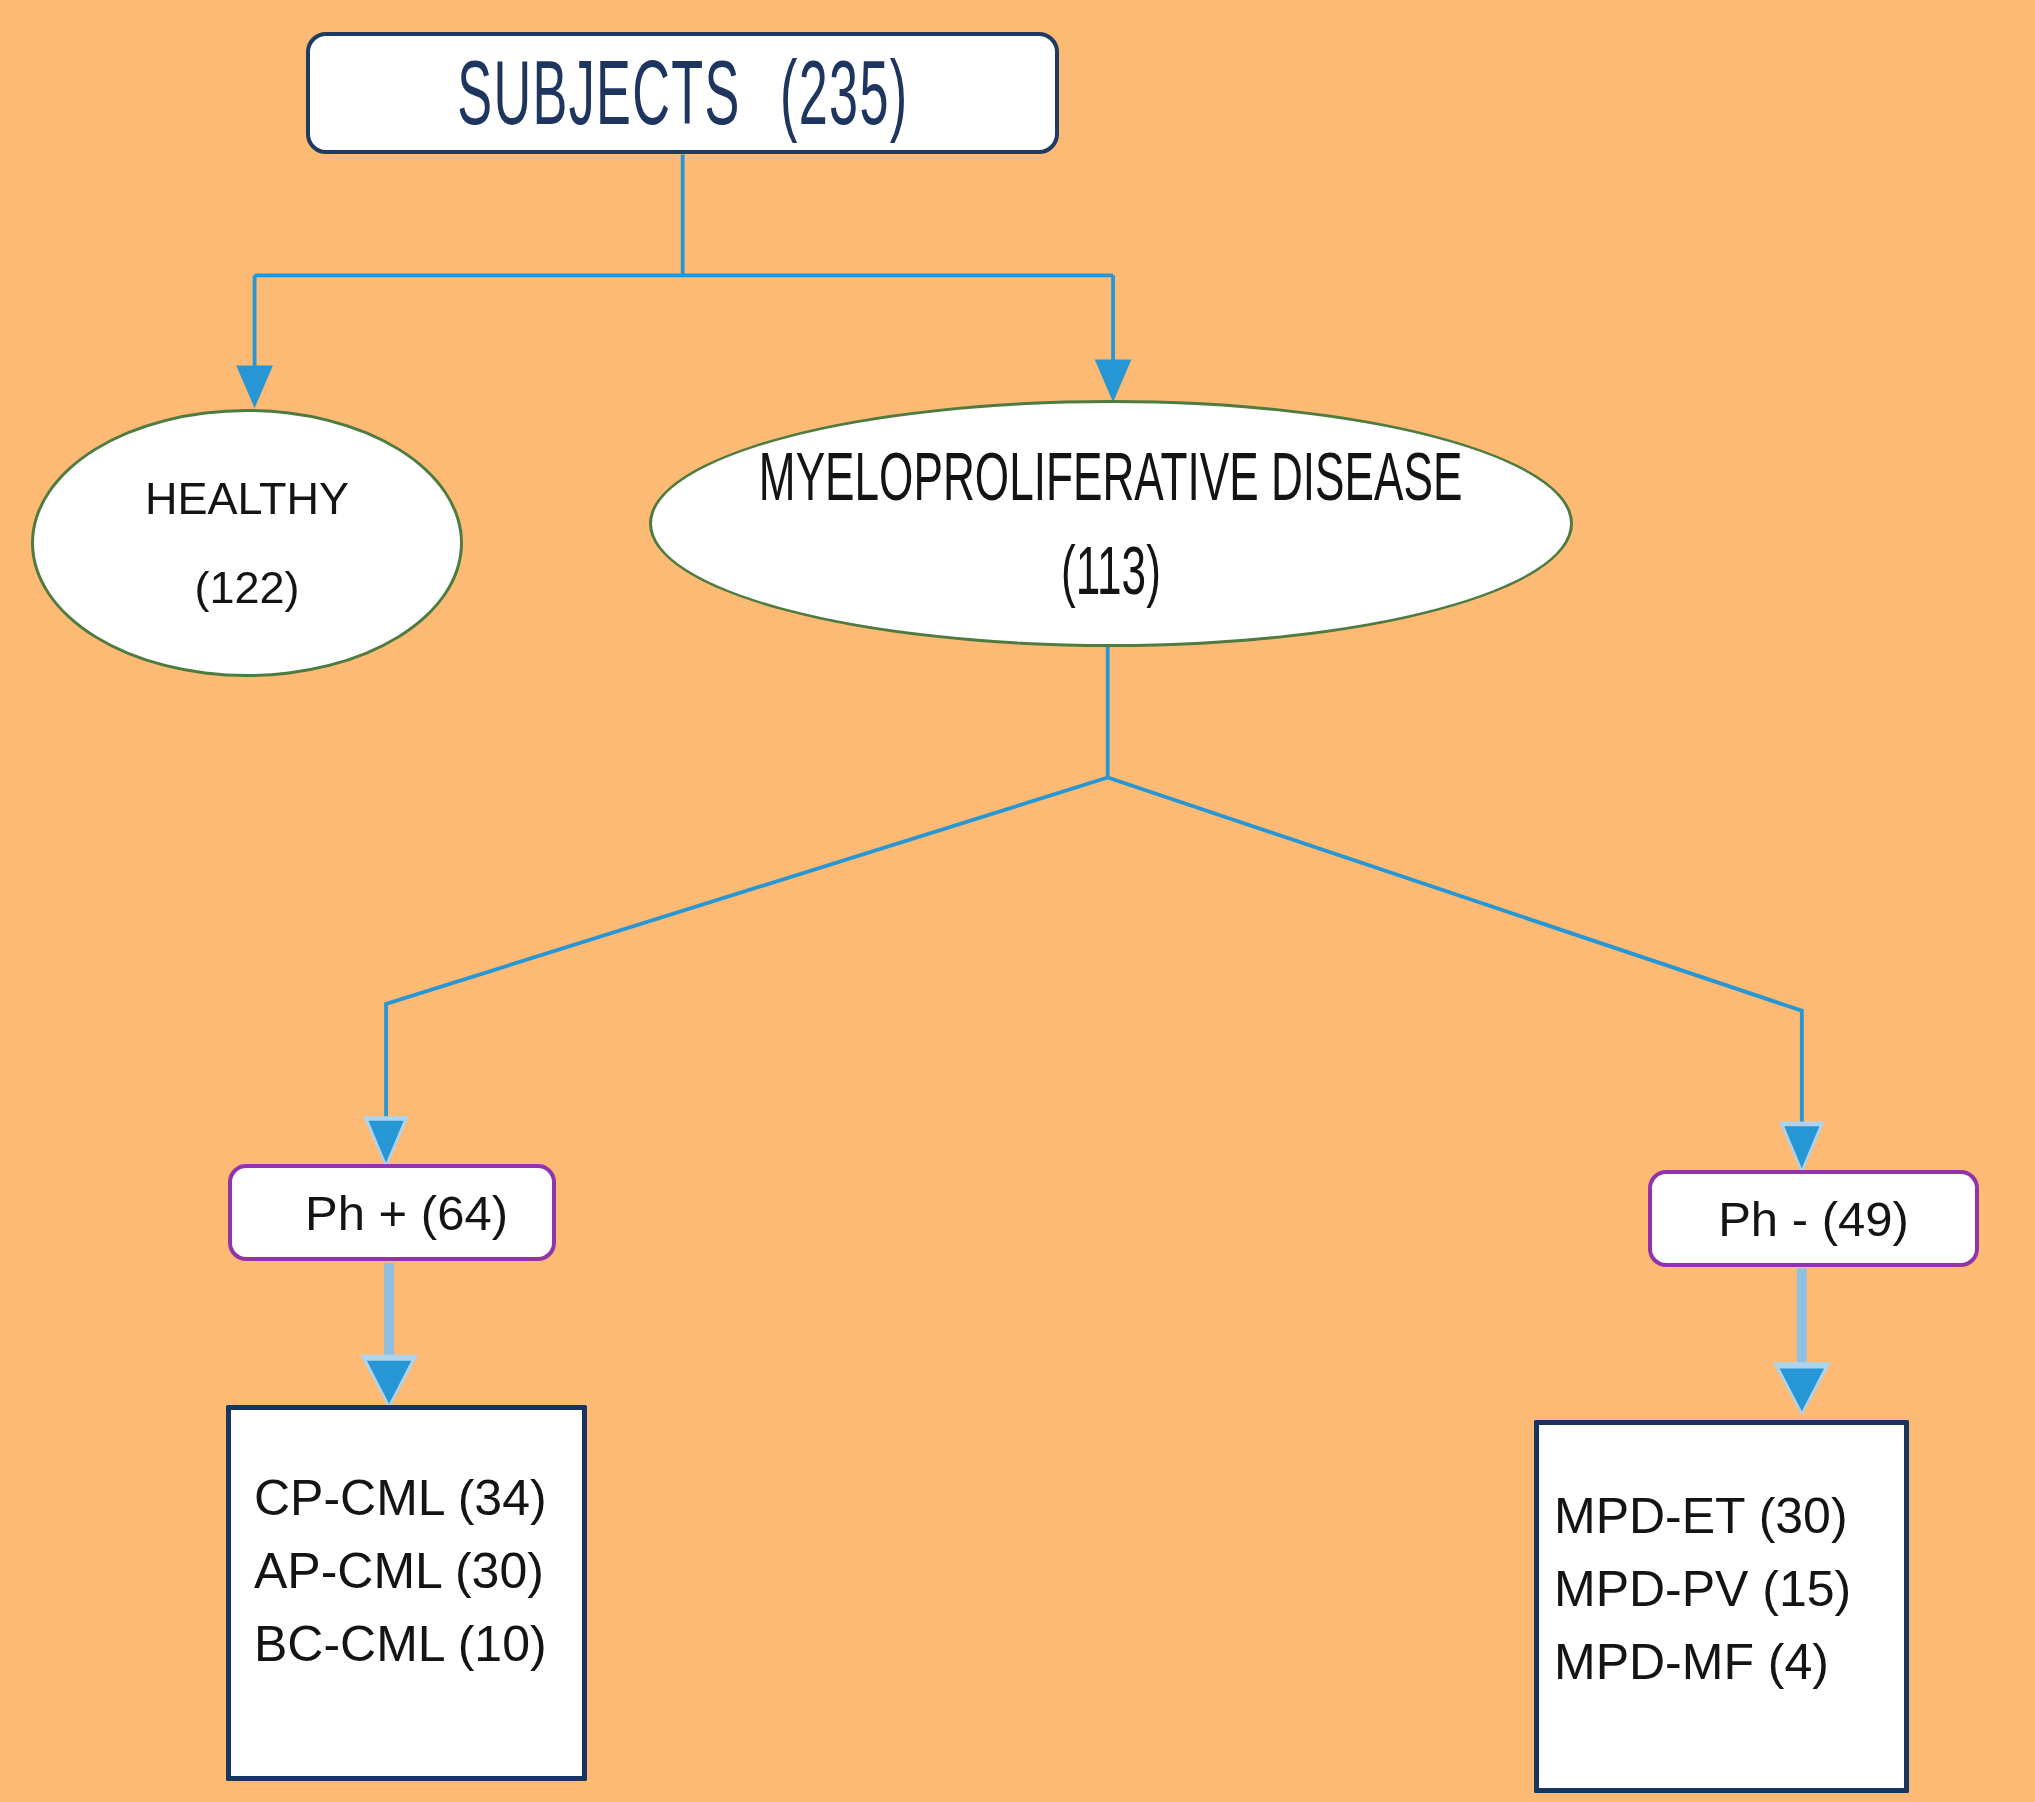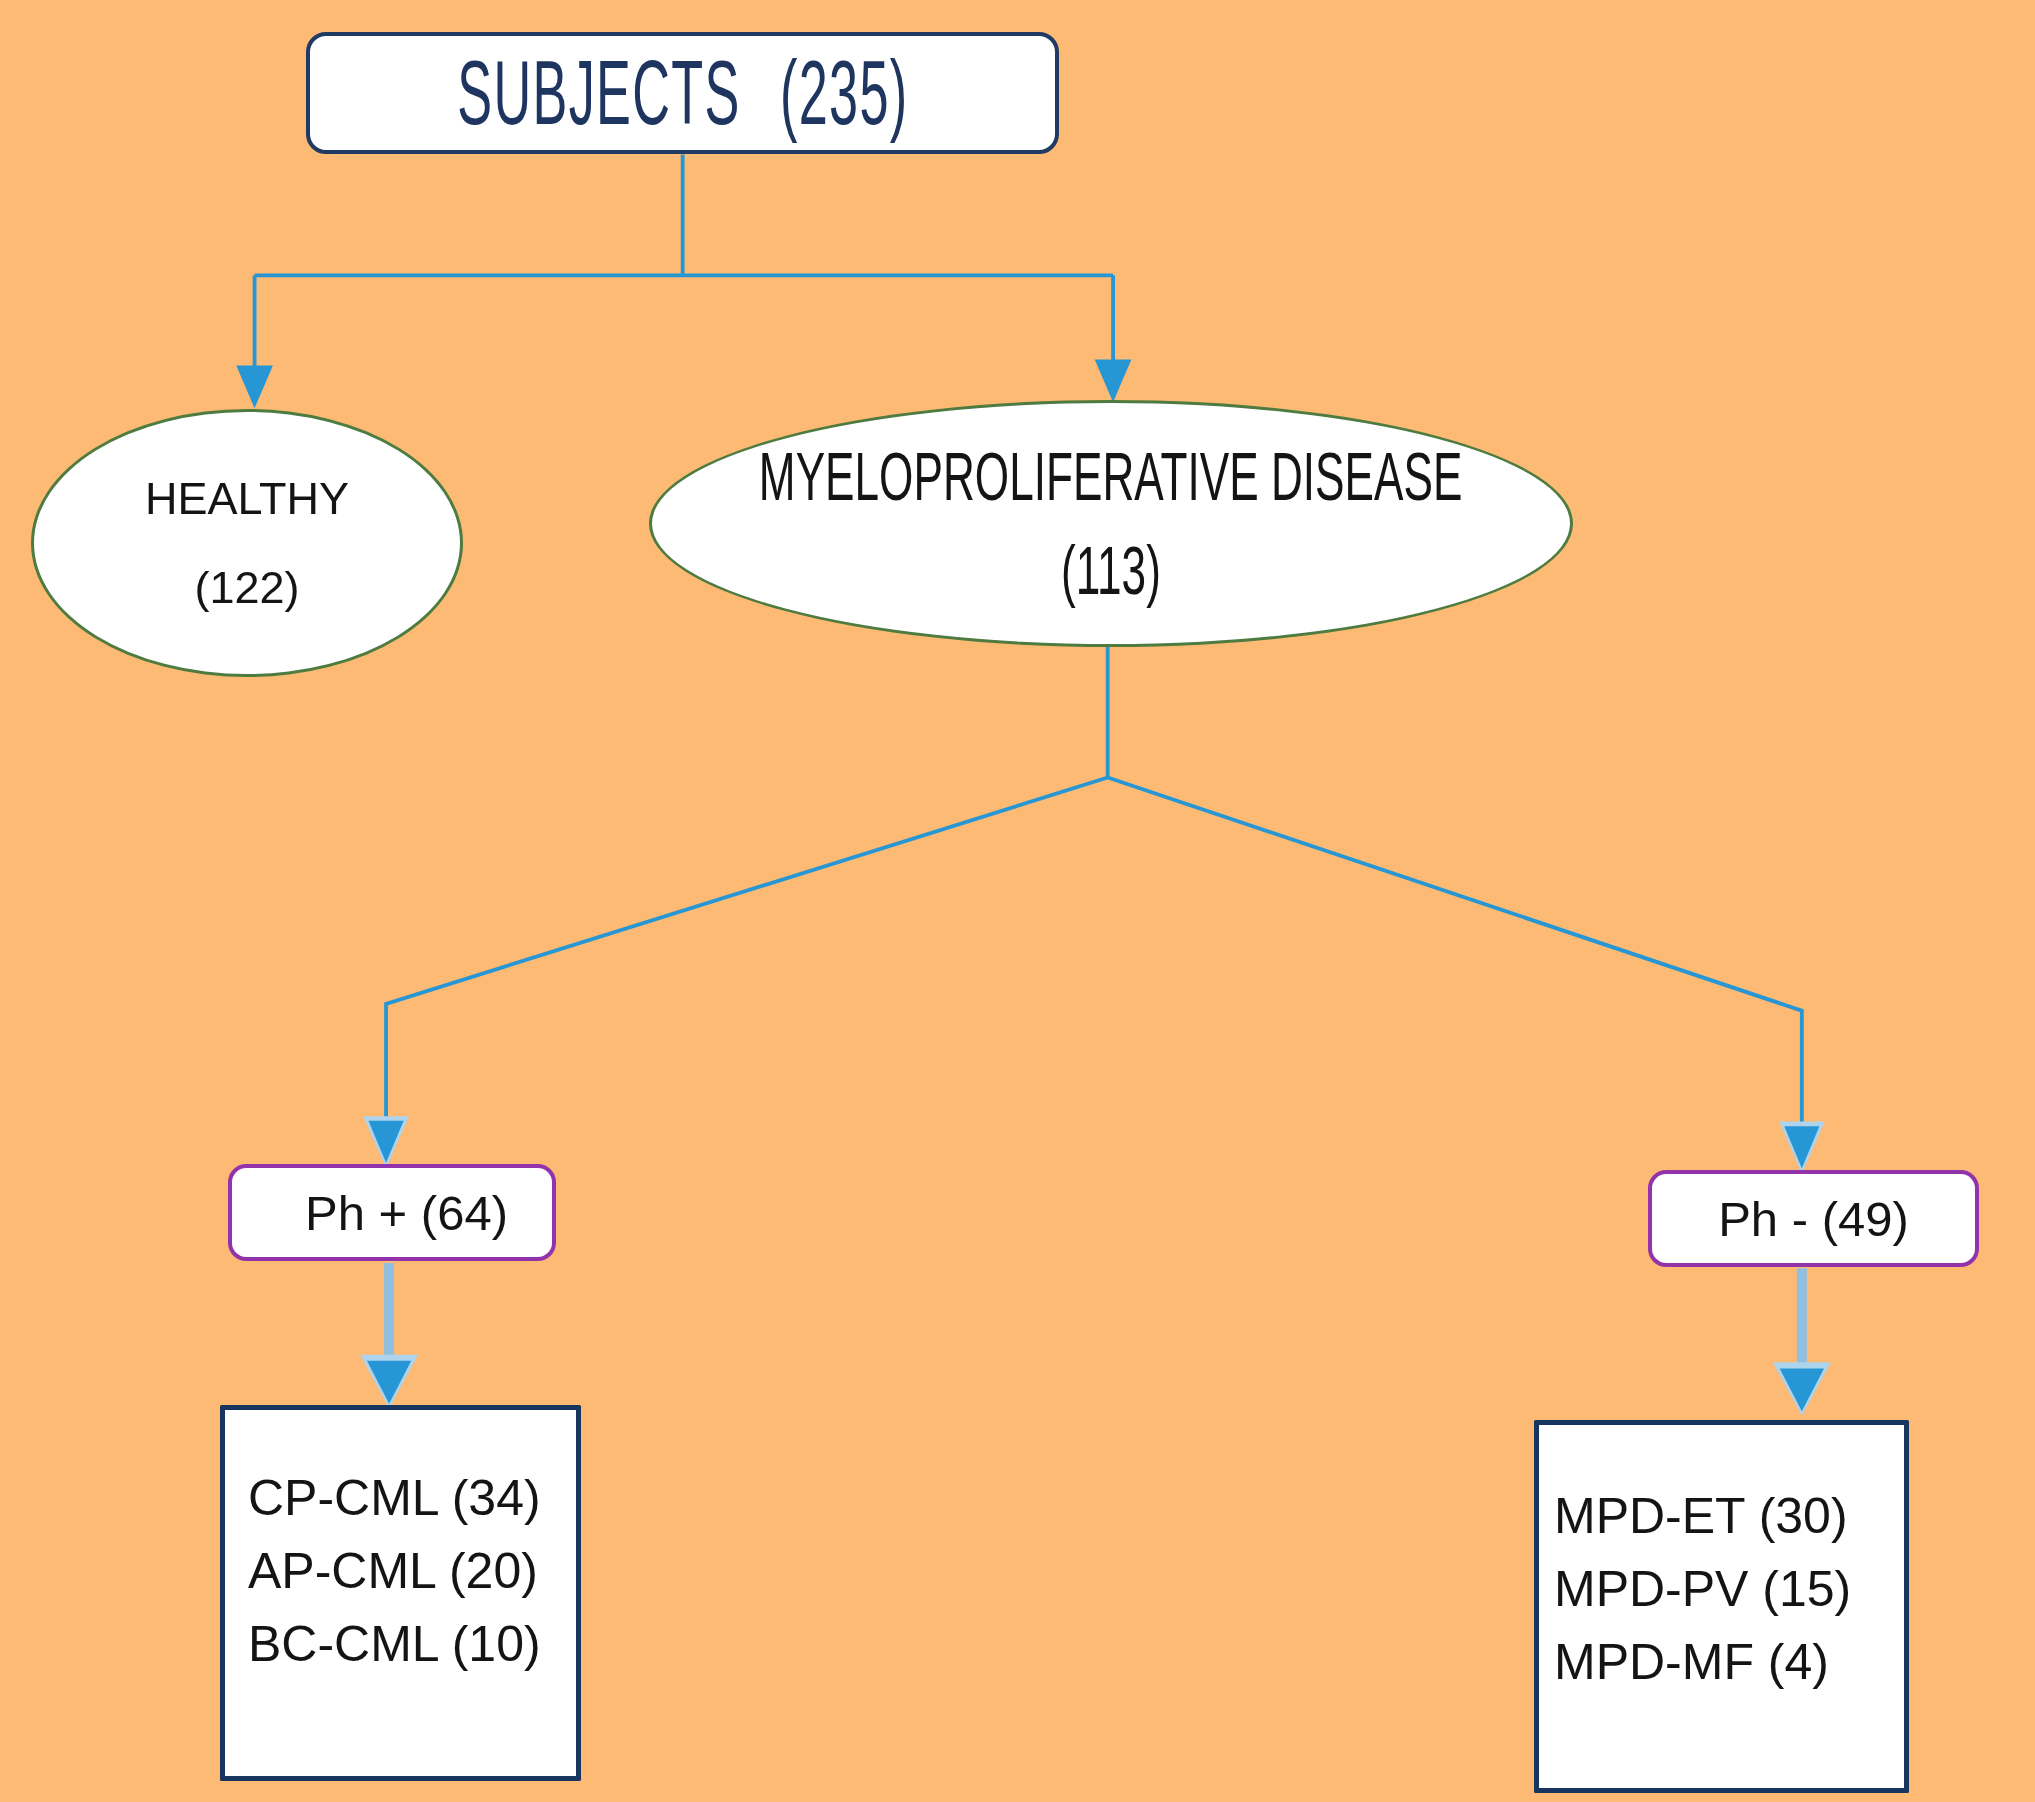--- a/index.html
+++ b/index.html
@@ -87,21 +87,21 @@
     font-weight: 500;
     line-height: 73px;
     white-space: nowrap;
   }
   #box-subjects { left: 306px; top: 32px;  width: 753px;  height: 122px; }
   #ellipse-healthy { left: 31px;  top: 409px; width: 432px;  height: 268px; }
   #ellipse-mpd     { left: 649px; top: 400px; width: 924px; height: 247px; }
   #box-ph-pos { left: 228px;  top: 1164px; width: 328px; height: 97px; padding-left: 29px; }
   #box-ph-neg { left: 1636px; top: 1170px; width: 331px; height: 97px; margin-left: 12px; }
   #box-cml {
-    left: 220px; top: 1405px; width: 361px; height: 376px;
+    left: 226px; top: 1405px; width: 361px; height: 376px;
     padding: 52px 0 0 23px;
   }
   #box-mpd-sub {
     left: 1534px; top: 1420px; width: 375px; height: 373px;
     padding: 55px 0 0 15px;
   }
 </style>
 </head>
 <body>
 
@@ -149,21 +149,21 @@
   <div class="node rounded-purple" id="box-ph-pos">
     <span class="ph-label">Ph + (64)</span>
   </div>
 
   <div class="node rounded-purple" id="box-ph-neg">
     <span class="ph-label">Ph - (49)</span>
   </div>
 
   <div class="node rect-navy" id="box-cml">
     <span class="rect-line">CP-CML (34)</span>
-    <span class="rect-line">AP-CML (20)</span>
+    <span class="rect-line">AP-CML (30)</span>
     <span class="rect-line">BC-CML (10)</span>
   </div>
 
   <div class="node rect-navy" id="box-mpd-sub">
     <span class="rect-line">MPD-ET (30)</span>
     <span class="rect-line">MPD-PV (15)</span>
     <span class="rect-line">MPD-MF (4)</span>
   </div>
 
 </div>

